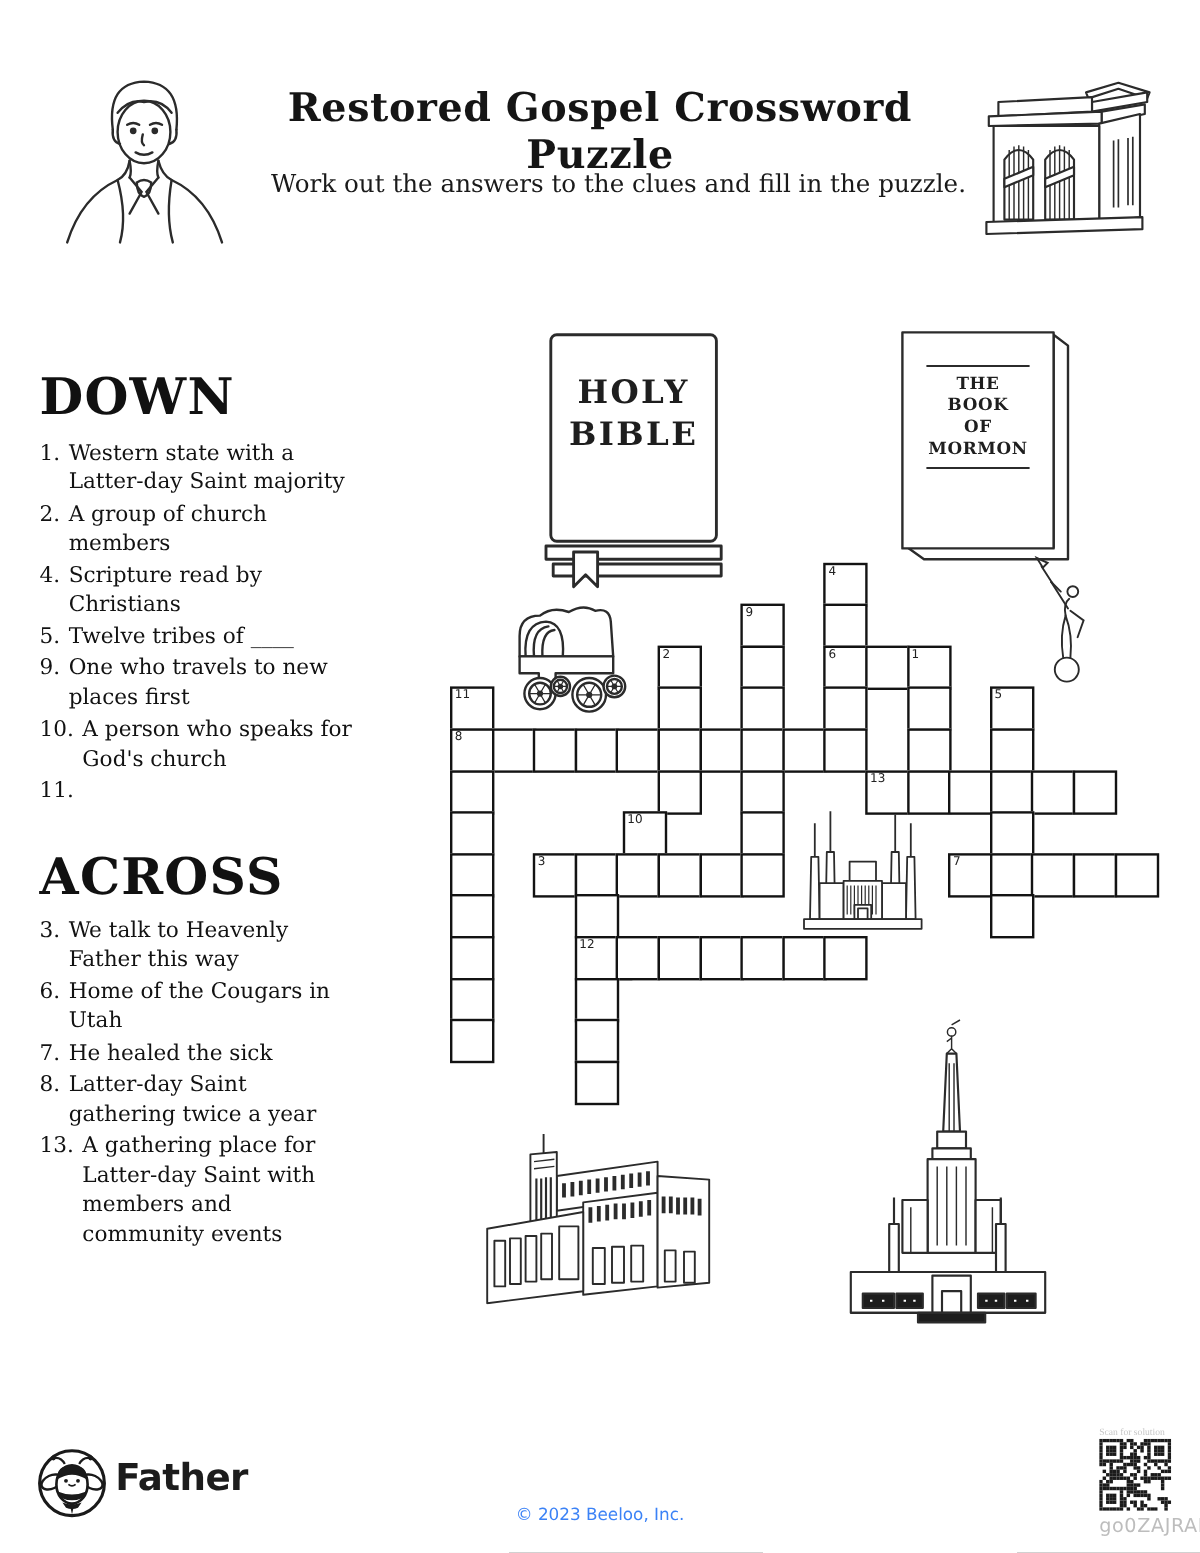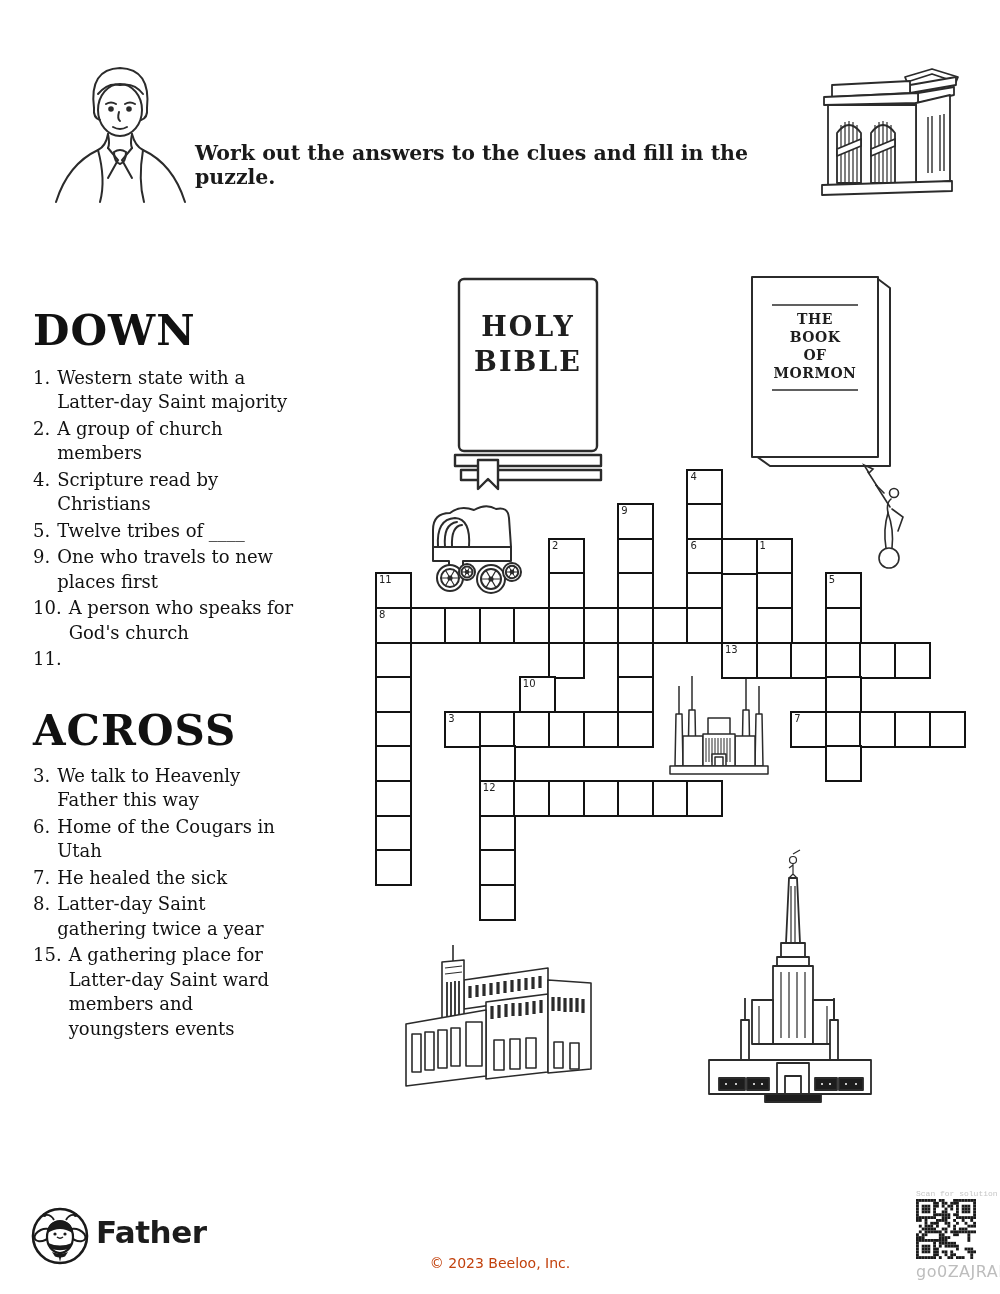--- a/index.html
+++ b/index.html
@@ -2,21 +2,21 @@
 <html><head>
 <meta charset="utf-8">
 <style>
   html,body{margin:0;padding:0;background:#888;}
   #page{position:relative;width:1000px;height:1294px;background:#ffffff;margin:0 auto;
         font-family:"DejaVu Serif","Liberation Serif",serif;color:#141414;overflow:hidden;}
   .abs{position:absolute;}
   
   #page-title{left:195px;top:70px;width:610px;text-align:center;font-size:33px;font-weight:bold;
               letter-spacing:.5px;color:#151515;}
-  #page-subtitle{left:195px;top:141px;width:610px;text-align:left;font-size:20.5px;font-weight:bold;
+  #page-subtitle{left:195px;top:141px;width:610px;text-align:right;font-size:20.5px;font-weight:normal;
                  color:#1a1a1a;}
   
   .clue-heading{left:33px;font-size:42px;font-weight:bold;letter-spacing:1px;color:#111;}
   .clue-list{left:33px;width:262px;display:flex;flex-direction:column;gap:2px;}
   .clue{display:flex;gap:7px;font-size:18px;line-height:1.36;color:#121212;}
   .clue-num{flex:0 0 auto;}
   .clue-text{flex:1;}
   
   #grid{position:absolute;left:0;top:0;width:100%;height:100%;z-index:3;}
   .cell{position:absolute;box-sizing:border-box;border:2.4px solid #131313;background:#fff;}
@@ -25,22 +25,22 @@
   
   svg{display:block;}
   .bible-word{font-family:"DejaVu Serif","Liberation Serif",serif;font-size:27px;font-weight:bold;
               letter-spacing:2px;fill:#1e1e1e;}
   .bom-word{font-family:"DejaVu Serif","Liberation Serif",serif;font-size:14px;font-weight:bold;
             letter-spacing:.5px;fill:#1e1e1e;}
   
   #brand-word{left:96px;top:1214px;font-family:"DejaVu Sans","Liberation Sans",sans-serif;
               font-size:31px;font-weight:bold;letter-spacing:-.5px;color:#1c1c1c;}
   #copyright{left:0;top:1255px;width:100%;text-align:center;
-             font-family:"DejaVu Sans","Liberation Sans",sans-serif;font-size:14px;color:#c2410c;}
-  #qr-caption{left:916px;top:1189px;font-family:Liberation Mono, monospace;
+             font-family:"DejaVu Sans","Liberation Sans",sans-serif;font-size:14px;color:#3b82f6;}
+  #qr-caption{left:916px;top:1189px;font-family:Liberation Serif, serif;
               font-size:8px;color:#c6c6c6;text-align:right;}
   #qr-label{left:916px;top:1262px;font-family:"DejaVu Sans","Liberation Sans",sans-serif;
             font-size:16px;color:#bdbdbd;letter-spacing:.5px;}
 </style>
 </head>
 <body>
 
 <div id="page">
 
   <svg class="abs" style="left:48px;top:60px" width="145" height="145" viewBox="0 0 145 145">
@@ -61,20 +61,21 @@
       <path d="M60,88 L70,100 L60,118"></path>
         <path d="M84,88 L74,100 L84,118"></path>
       <path d="M66,92 Q72,88 78,92 Q78,102 72,104 Q66,102 66,92 Z"></path>
       <path d="M8,142 Q20,104 50,90 Q58,86 60,74"></path>
       <path d="M137,142 Q125,104 95,90 Q87,86 84,74"></path>
       <path d="M50,90 Q58,120 52,142"></path>
         <path d="M95,90 Q90,120 96,142"></path>
     </g>
   </svg>
 
+  <div class="abs" id="page-title">Restored Gospel Crossword Puzzle</div>
   <div class="abs" id="page-subtitle">Work out the answers to the clues and fill in the puzzle.</div>
 
   <svg class="abs" style="left:810px;top:55px" width="150" height="148" viewBox="0 0 150 148">
     <g fill="#fff" stroke="#2b2b2b" stroke-width="1.8" stroke-linejoin="round">
       <polygon points="95,22 122,14 148,22 146,27 122,19 97,27"></polygon>
       <polygon points="100,30 146,22 146,30 100,38"></polygon>
       <polygon points="22,30 100,26 100,38 22,42"></polygon>
       <polygon points="108,38 144,32 144,40 108,48"></polygon>
       <polygon points="14,42 108,38 108,48 14,50"></polygon>
       <polygon points="106,48 140,40 140,126 106,130"></polygon>
@@ -133,22 +134,22 @@
       </div>
       <div class="clue">
         <span class="clue-num">7.</span>
         <span class="clue-text">He healed the sick</span>
       </div>
       <div class="clue">
         <span class="clue-num">8.</span>
         <span class="clue-text">Latter-day Saint gathering twice a year</span>
       </div>
       <div class="clue">
-        <span class="clue-num">15.</span>
-        <span class="clue-text">A gathering place for Latter-day Saint ward members and youngsters events</span>
+        <span class="clue-num">13.</span>
+        <span class="clue-text">A gathering place for Latter-day Saint with members and community events</span>
       </div>
     </div>
 
   <svg class="abs" style="left:452px;top:274px" width="152" height="218" viewBox="0 0 152 218">
     <g fill="#fff" stroke="#2b2b2b" stroke-width="2.4" stroke-linejoin="round">
       <rect x="7" y="5" width="138" height="172" rx="5"></rect>
       <rect x="3" y="181" width="146" height="11"></rect>
       <rect x="9" y="196" width="140" height="10"></rect>
       <polygon points="26,186 46,186 46,215 36,205 26,215"></polygon>
     </g>

